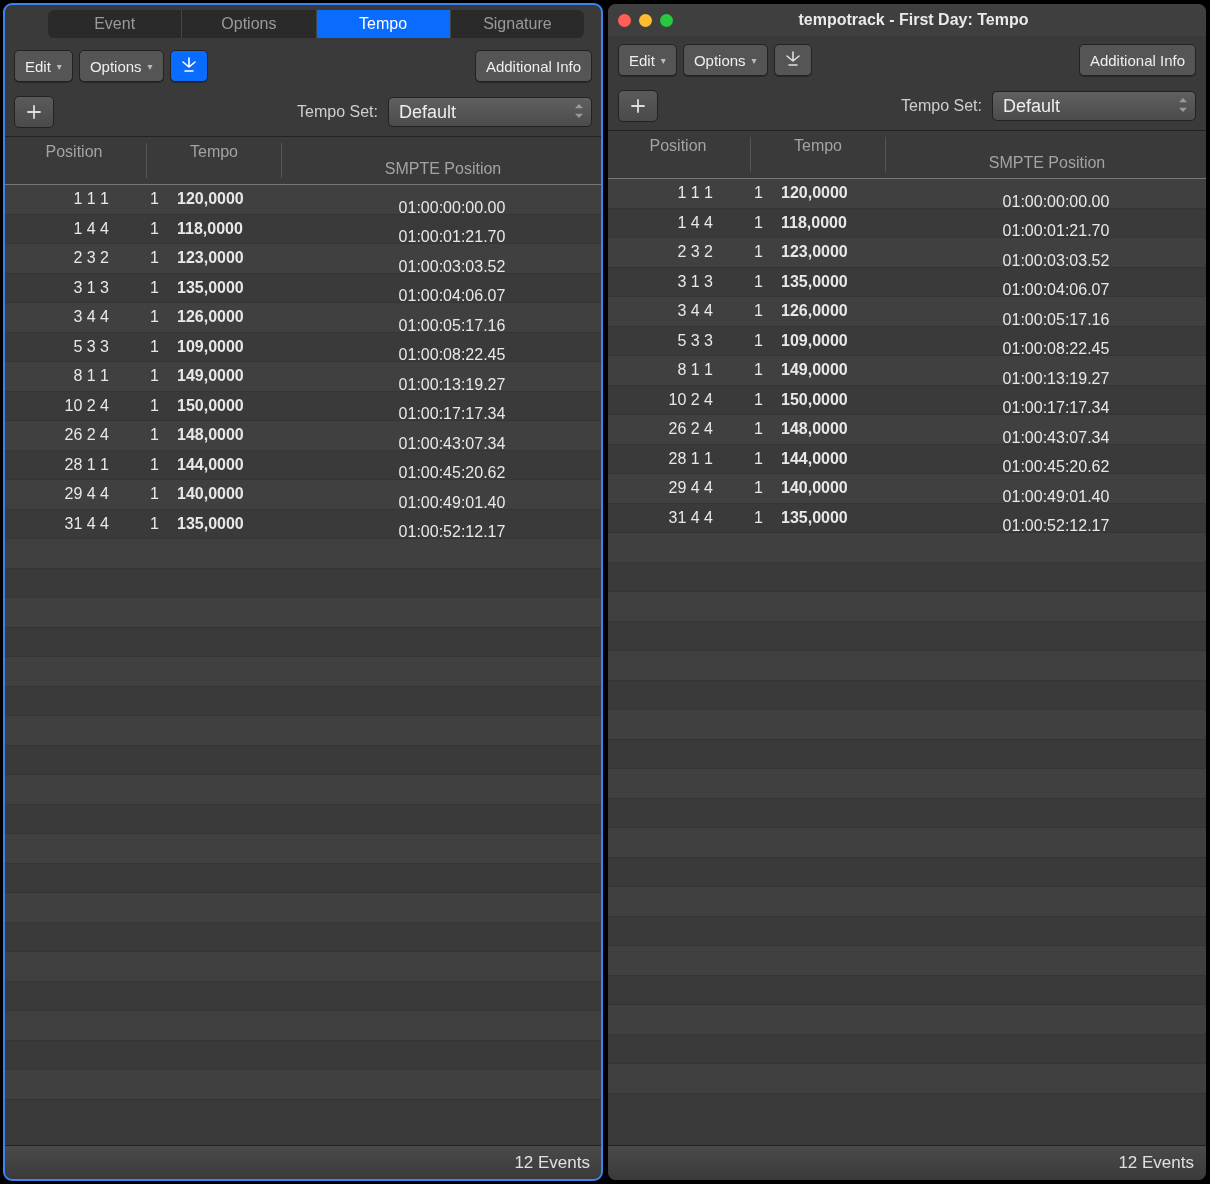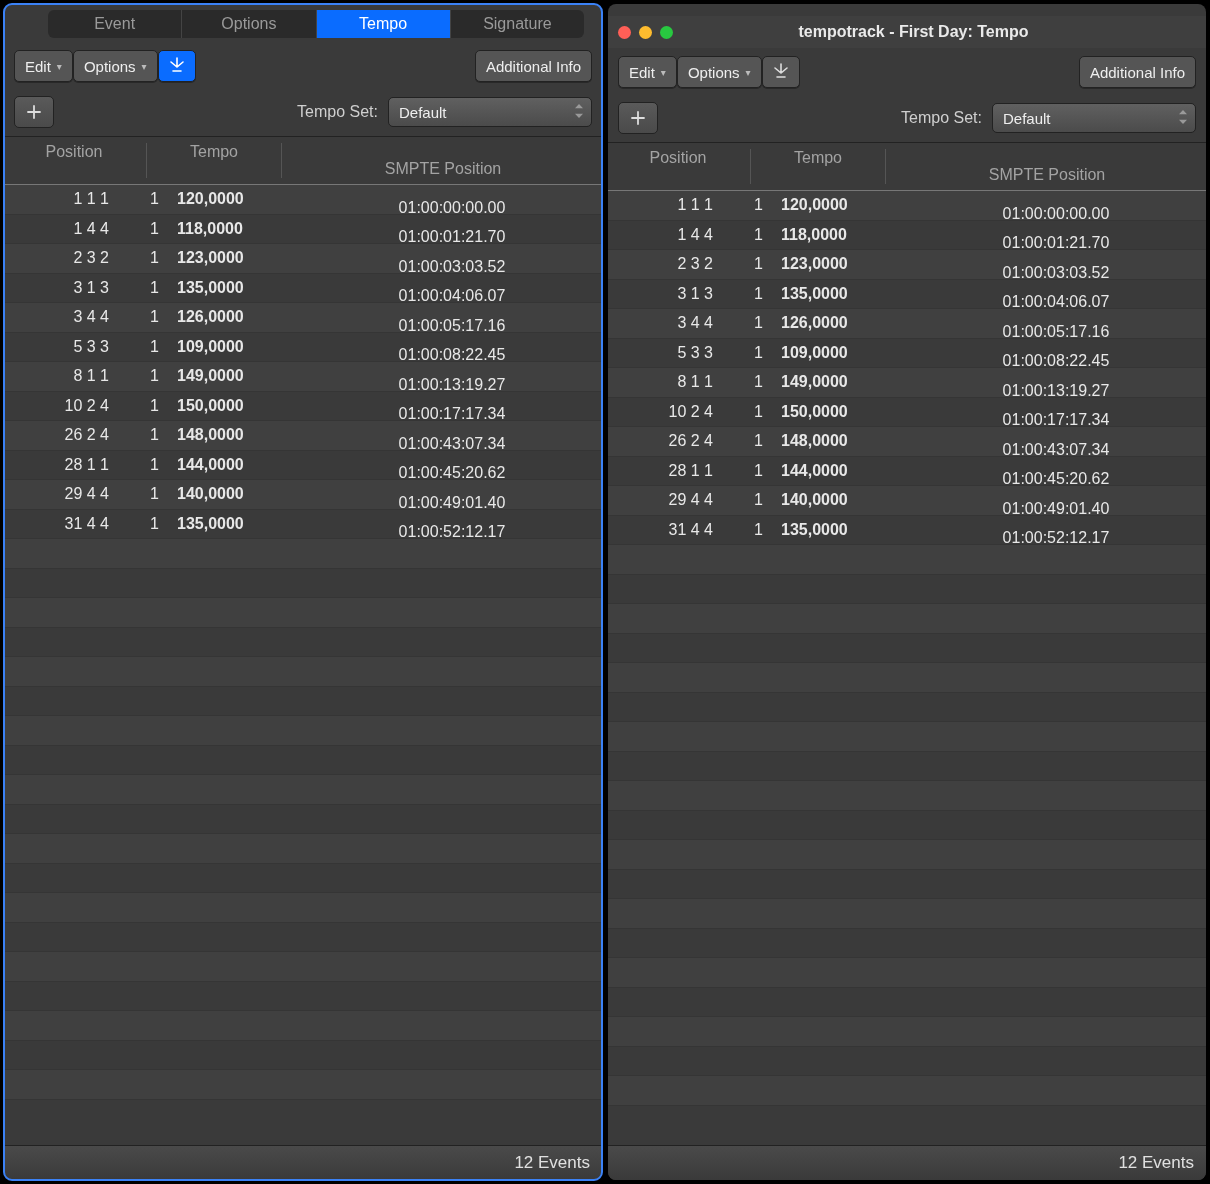--- a/index.html
+++ b/index.html
@@ -6,39 +6,39 @@
   .stage{display:flex;gap:6px;padding:4px;box-sizing:border-box;width:1210px;height:1184px;}
   .panel{flex:1;display:flex;flex-direction:column;background:#3a3a3a;border-radius:8px;overflow:hidden;position:relative;}
   .panel.focused{outline:2px solid #3b82f6;outline-offset:-1px;}
   
   .tabs-row{padding:6px 18px 4px 18px;}
   .seg{display:flex;background:#2a2a2a;border-radius:6px;overflow:hidden;margin-left:26px;}
   .seg .tab{flex:1;text-align:center;padding:5px 0;font-size:16px;color:#9a9a9a;cursor:default;}
   .seg .tab.active{background:#0a6cff;color:#fff;}
   .seg .sep{width:1px;background:#444;}
   
-  .titlebar{height:32px;display:flex;align-items:center;padding:0 10px;background:#3f3f3f;color:#e0e0e0;font-size:15px;gap:8px;margin-top:12px;}
+  .titlebar{height:32px;display:flex;align-items:center;padding:0 10px;background:#3f3f3f;color:#e0e0e0;font-size:15px;gap:8px;}
   .traffic{display:flex;gap:8px;align-items:center;}
   .dot{width:13px;height:13px;border-radius:50%;}
   .dot.red{background:#ff5f57;}
   .dot.yel{background:#febc2e;}
   .dot.grn{background:#28c840;}
   .titlebar .title{flex:1;text-align:center;font-weight:600;color:#eaeaea;padding-right:50px;font-size:16px;}
   
-  .toolbar{display:flex;align-items:center;padding:8px 10px;}
+  .toolbar{display:flex;align-items:center;gap:6px;padding:8px 10px;}
   .btn,.select{background:#555;border:1px solid #222;border-radius:5px;color:#eee;height:30px;display:inline-flex;align-items:center;padding:0 10px;font-size:15px;box-shadow:0 1px 0 rgba(0,0,0,.3);}
   .btn.icon{width:36px;justify-content:center;padding:0;}
   .btn.blue{background:#0a6cff;color:#fff;}
   .chev{margin-left:6px;font-size:10px;color:#bbb;}
   .spacer{flex:1;}
   
   .setrow{display:flex;align-items:center;gap:10px;padding:6px 10px 8px 10px;}
   .addbtn{background:linear-gradient(#5a5a5a,#4a4a4a);border:1px solid #222;border-radius:5px;width:38px;height:30px;display:flex;align-items:center;justify-content:center;color:#ddd;font-size:20px;}
   .setrow .lbl{margin-left:auto;color:#cfcfcf;font-size:16px;}
-  .setselect{min-width:170px;position:relative;background:linear-gradient(#606060,#4b4b4b);border:1px solid #222;border-radius:5px;height:28px;display:flex;align-items:center;padding:0 22px 0 10px;color:#eee;font-size:15px;}
+  .setselect{min-width:170px;position:relative;background:linear-gradient(#606060,#4b4b4b);border:1px solid #222;border-radius:5px;height:28px;display:flex;align-items:center;padding:0 22px 0 10px;color:#eee;font-size:18px;}
   .setselect::after{content:"";position:absolute;right:8px;top:6px;width:8px;height:14px;background:linear-gradient(#aaa,#aaa);clip-path:polygon(50% 0,100% 30%,0 30%,50% 0,50% 100%,0 70%,100% 70%,50% 100%);opacity:.8;}
   
   .thead{display:flex;padding:6px 0 6px 0;border-bottom:1px solid #777;border-top:1px solid #222;background:#3a3a3a;}
   .thead .hc{color:#a3a3a3;font-size:16px;}
   .col-pos{width:105px;text-align:right;padding-right:10px;}
   .col-sub{width:40px;text-align:right;padding-right:10px;}
   .col-tempo{width:125px;text-align:left;padding-left:8px;}
   .col-smpte{flex:1;text-align:center;margin-top:17px;}
   .thead .col-pos{width:140px;text-align:center;padding:0;}
   .thead .col-tempo{width:130px;text-align:center;padding:0;}

